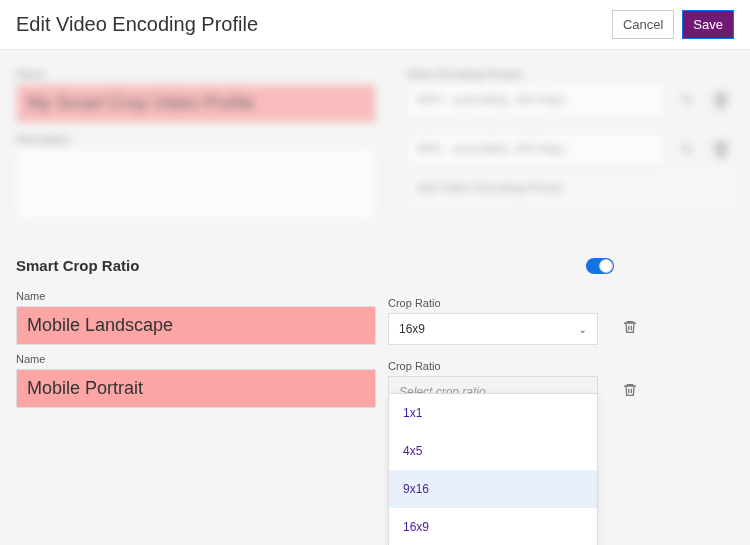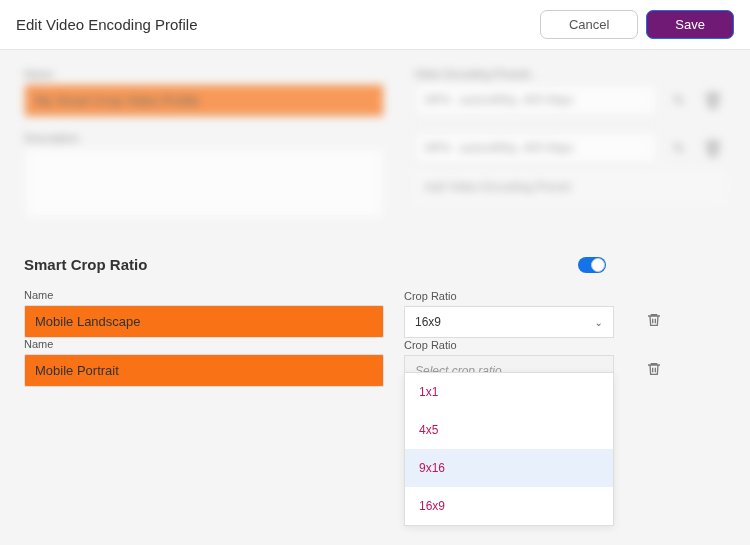--- a/index.html
+++ b/index.html
@@ -1,57 +1,57 @@
 <!DOCTYPE html>
 <html><head>
 <meta charset="utf-8">
 <style>
   * { box-sizing: border-box; margin: 0; padding: 0; font-family: -apple-system, BlinkMacSystemFont, "Segoe UI", Arial, sans-serif; }
   body { width: 750px; height: 545px; background: #f5f5f5; overflow: hidden; position: relative; }
 
   .header { background: #fff; border-bottom: 1px solid #e5e5e5; padding: 10px 16px; display: flex; align-items: center; justify-content: space-between; }
-  .header-title { font-size: 15px; font-weight: 400; color: #333; }
+  .header-title { font-size: 20px; font-weight: 400; color: #333; }
   .header-actions { display: flex; gap: 8px; }
-  .btn { padding: 6px 28px; font-size: 13px; border-radius: 7px; cursor: pointer; border: 1px solid #ccc; background: #fff; color: #555; }
+  .btn { padding: 6px 10px; font-size: 13px; border-radius: 0; cursor: pointer; border: 1px solid #ccc; background: #fff; color: #555; }
   .btn-primary { background: #701a75; border-color: #1473e6; color: #fff; }
 
-  .content { padding: 18px 24px; position: relative; }
+  .content { padding: 18px 16px; position: relative; }
 
   .blurred-section { filter: blur(4px); opacity: 0.7; pointer-events: none; user-select: none; }
   .form-row { display: flex; gap: 30px; margin-bottom: 10px; }
   .form-col-left { width: 360px; }
   .form-col-right { flex: 1; }
   .field-label { font-size: 11px; color: #666; display: block; margin-bottom: 4px; }
-  .text-input { width: 100%; padding: 8px 10px; border: 1px solid #ddd; border-radius: 2px; font-size: 13px; background: #f97316; color: #333; }
+  .text-input { width: 100%; padding: 8px 10px; border: 1px solid #ddd; border-radius: 2px; font-size: 18px; background: #fca5a5; color: #333; }
   .textarea-placeholder { width: 100%; height: 70px; background: #fff; border: 1px solid #eee; border-radius: 2px; }
   .preset-row { display: flex; align-items: center; gap: 8px; margin-bottom: 6px; }
   .preset-input { flex: 1; padding: 8px 10px; border: 1px solid #ddd; border-radius: 2px; font-size: 12px; background: #fff; color: #888; }
   .icon-btn-blur { width: 26px; height: 26px; display: flex; align-items: center; justify-content: center; color: #888; }
   .add-preset { padding: 10px; color: #888; font-size: 12px; background:#f8f8f8; border-radius:2px; }
 
   .section-title-row { display: flex; align-items: center; justify-content: space-between; margin-top: 38px; margin-bottom: 16px; padding-right: 120px; }
   .section-title { font-size: 15px; font-weight: 700; color: #333; }
 
   .toggle { width: 28px; height: 16px; background: #1473e6; border-radius: 9px; position: relative; cursor: pointer; }
   .toggle-knob { position: absolute; right: 1px; top: 1px; width: 14px; height: 14px; background: #fff; border-radius: 50%; border:1px solid #c9c9c9; }
 
-  .crop-row { display: flex; gap: 20px; margin-bottom: 0; align-items: flex-end; }
+  .crop-row { display: flex; gap: 12px; margin-bottom: 8px; align-items: flex-end; }
   .crop-col-name { width: 360px; }
   .crop-col-ratio { width: 210px; position: relative; }
   .crop-col-action { display: flex; align-items: center; padding-bottom: 6px; }
   .small-label { font-size: 11px; color: #555; display: block; margin-bottom: 4px; }
   .select-box { width: 100%; padding: 8px 10px; border: 1px solid #ddd; border-radius: 0; font-size: 12px; background: #fff; color: #333; display: flex; justify-content: space-between; align-items: center; cursor: pointer; }
   .select-box.placeholder { color: #999; font-style: italic; background: #f3f3f3; }
   .chevron { font-size: 10px; color: #666; }
 
   .trash-btn { width: 24px; height: 24px; display: flex; align-items: center; justify-content: center; cursor: pointer; color: #7a7a7a; margin-left: 8px; }
   .trash-btn svg { width: 16px; height: 16px; }
 
   .dropdown { position: absolute; top: 33px; left: 0; width: 210px; background: #fff; border: 1px solid #ddd; box-shadow: 0 2px 8px rgba(0,0,0,.08); z-index: 10; }
-  .dropdown-item { padding: 12px 14px; font-size: 12px; color: #be185d; cursor: pointer; }
+  .dropdown-item { padding: 12px 14px; font-size: 12px; color: #4c1d95; cursor: pointer; }
   .dropdown-item.highlight { background: #e8f0fb; }
 
   .cursor-hand { position: absolute; width: 16px; height: 16px; pointer-events: none; }
 </style>
 </head>
 <body>
 
 <div class="header">
   <div class="header-title">Edit Video Encoding Profile</div>
   <div class="header-actions">

